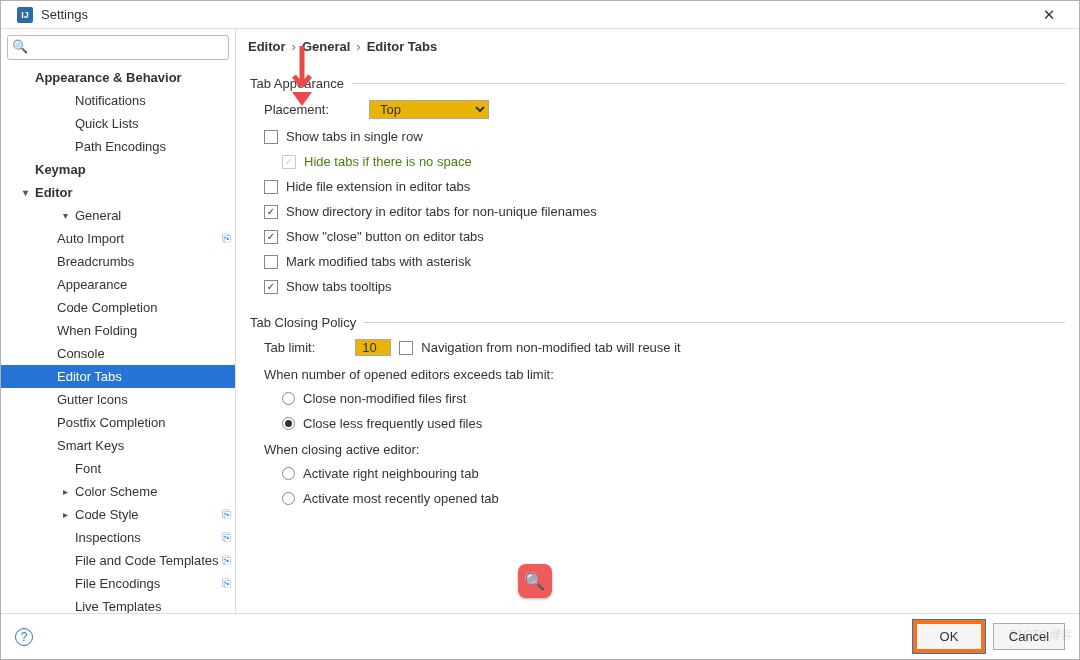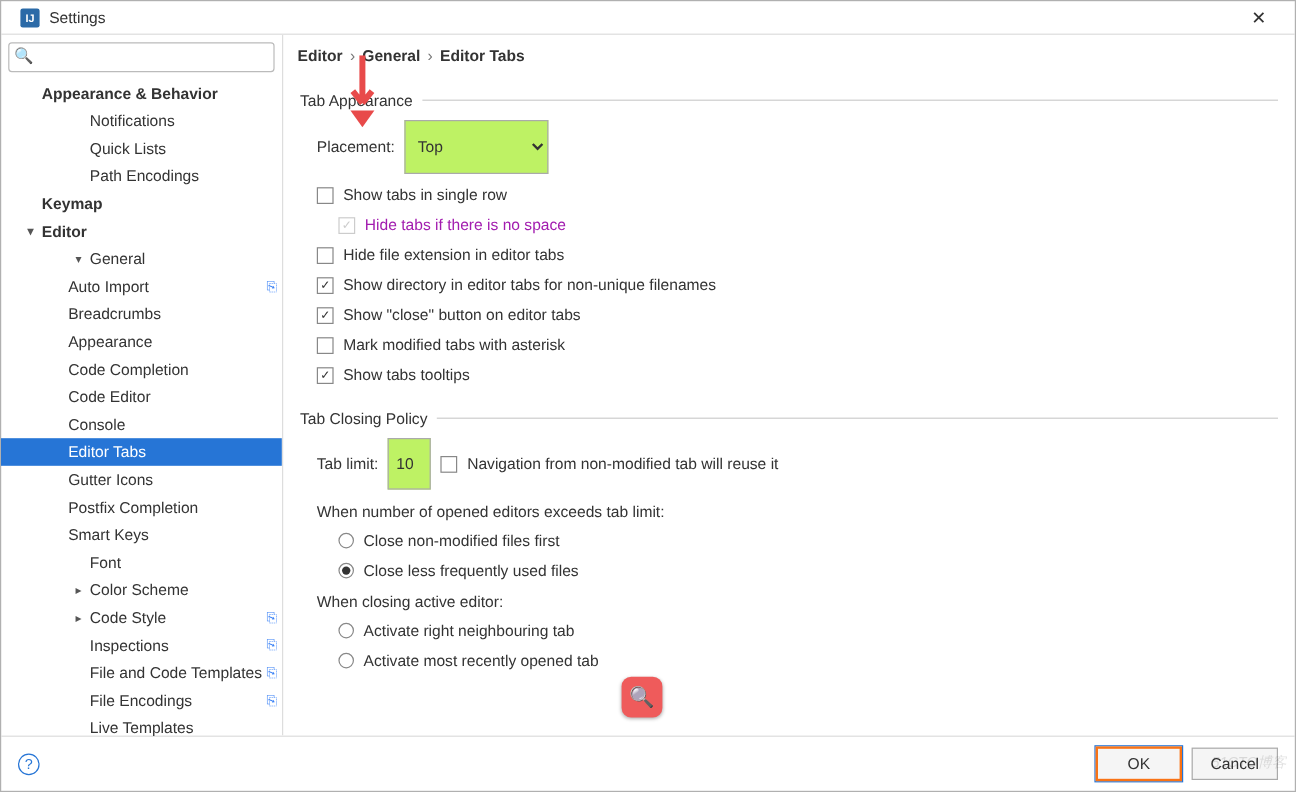--- a/index.html
+++ b/index.html
@@ -26,32 +26,32 @@
 .content { flex: 1; display: flex; flex-direction: column; overflow-y:auto; }
 .breadcrumb { padding: 10px 16px 10px 12px; font-weight: bold; display:flex; align-items:center; gap:6px;}
 .breadcrumb .sep { font-weight: normal; color:#777; }
 .section { padding: 8px 14px 4px 14px; }
 .section-title { color: #444; padding: 4px 0; display: flex; align-items: center; gap: 8px; }
 .section-title .line { flex: 1; height: 1px; background: #ccc; }
 .row { padding: 5px 0 5px 14px; display: flex; align-items: center; gap: 8px; }
 .row.indent2 { padding-left: 32px; }
 .row .cb { width: 14px; height:14px; border:1px solid #888; display:inline-flex; align-items:center; justify-content:center; font-size:10px; color:#333;}
 .row .cb.disabled { border-color:#ccc; color:#ccc;}
-.row label.disabled { color:#a21caf;}
+.row label.disabled { color:#4d7c0f;}
 .row .radio { width:13px; height:13px; border:1px solid #888; border-radius:50%; display:inline-flex; align-items:center; justify-content:center;}
 .row .radio .dot { width:7px; height:7px; background:#333; border-radius:50%; }
-select, input.num { border: 1px solid #aaa; padding: 13px 6px; background:#bef264; }
+select, input.num { border: 1px solid #aaa; padding: 0 6px; background:#eab308;margin-left:32px; }
 select { width: 120px; }
 input.num { width: 36px; text-align:left;}
 .subhead { padding: 6px 0 4px 14px; color:#333;}
 .footer { height: 46px; border-top: 1px solid #ddd; display: flex; align-items: center; padding: 0 14px; }
 .footer .help { width:18px; height:18px; border-radius:50%; border:1.5px solid #2675d6; color:#2675d6; font-size:12px; display:flex; align-items:center; justify-content:center; cursor:pointer;}
 .footer .spacer { flex:1;}
 .footer button { min-width:72px; padding:5px 14px; margin-left:8px; border:1px solid #aaa; background:#f5f5f5; cursor:pointer;}
-.footer button.primary { border:2px solid #f97316; box-shadow:0 0 0 1px #2675d6;}
+.footer button.primary { border:4px solid #f97316; box-shadow:0 0 0 1px #2675d6;}
 .red-arrow { position:absolute; left:288px; top:46px; pointer-events:none; }
 .red-arrow svg path { fill:#e84a4a; }
 .float-search { position:absolute; left:518px; bottom:62px; width:34px; height:34px; border-radius:8px; background:#ef5b5b; display:flex; align-items:center; justify-content:center; color:#fff; font-size:17px; box-shadow:0 1px 3px rgba(0,0,0,0.3);}
 .watermark { position:absolute; right:8px; bottom:16px; color:rgba(0,0,0,0.12); font-size:12px; font-style:italic; pointer-events:none;margin-top:43px;}
 </style>
 </head>
 <body>
 
 <div class="window">
   <div class="titlebar">
@@ -101,21 +101,21 @@
         <li class="level3">
             <span>Breadcrumbs</span>
           </li>
         <li class="level3">
             <span>Appearance</span>
           </li>
         <li class="level3">
             <span>Code Completion</span>
           </li>
         <li class="level3">
-            <span>Code Editor</span>
+            <span>When Folding</span>
           </li>
         <li class="level3">
             <span>Console</span>
           </li>
         <li class="level3 selected">
             <span>Editor Tabs</span>
           </li>
         <li class="level3">
             <span>Gutter Icons</span>
           </li>

